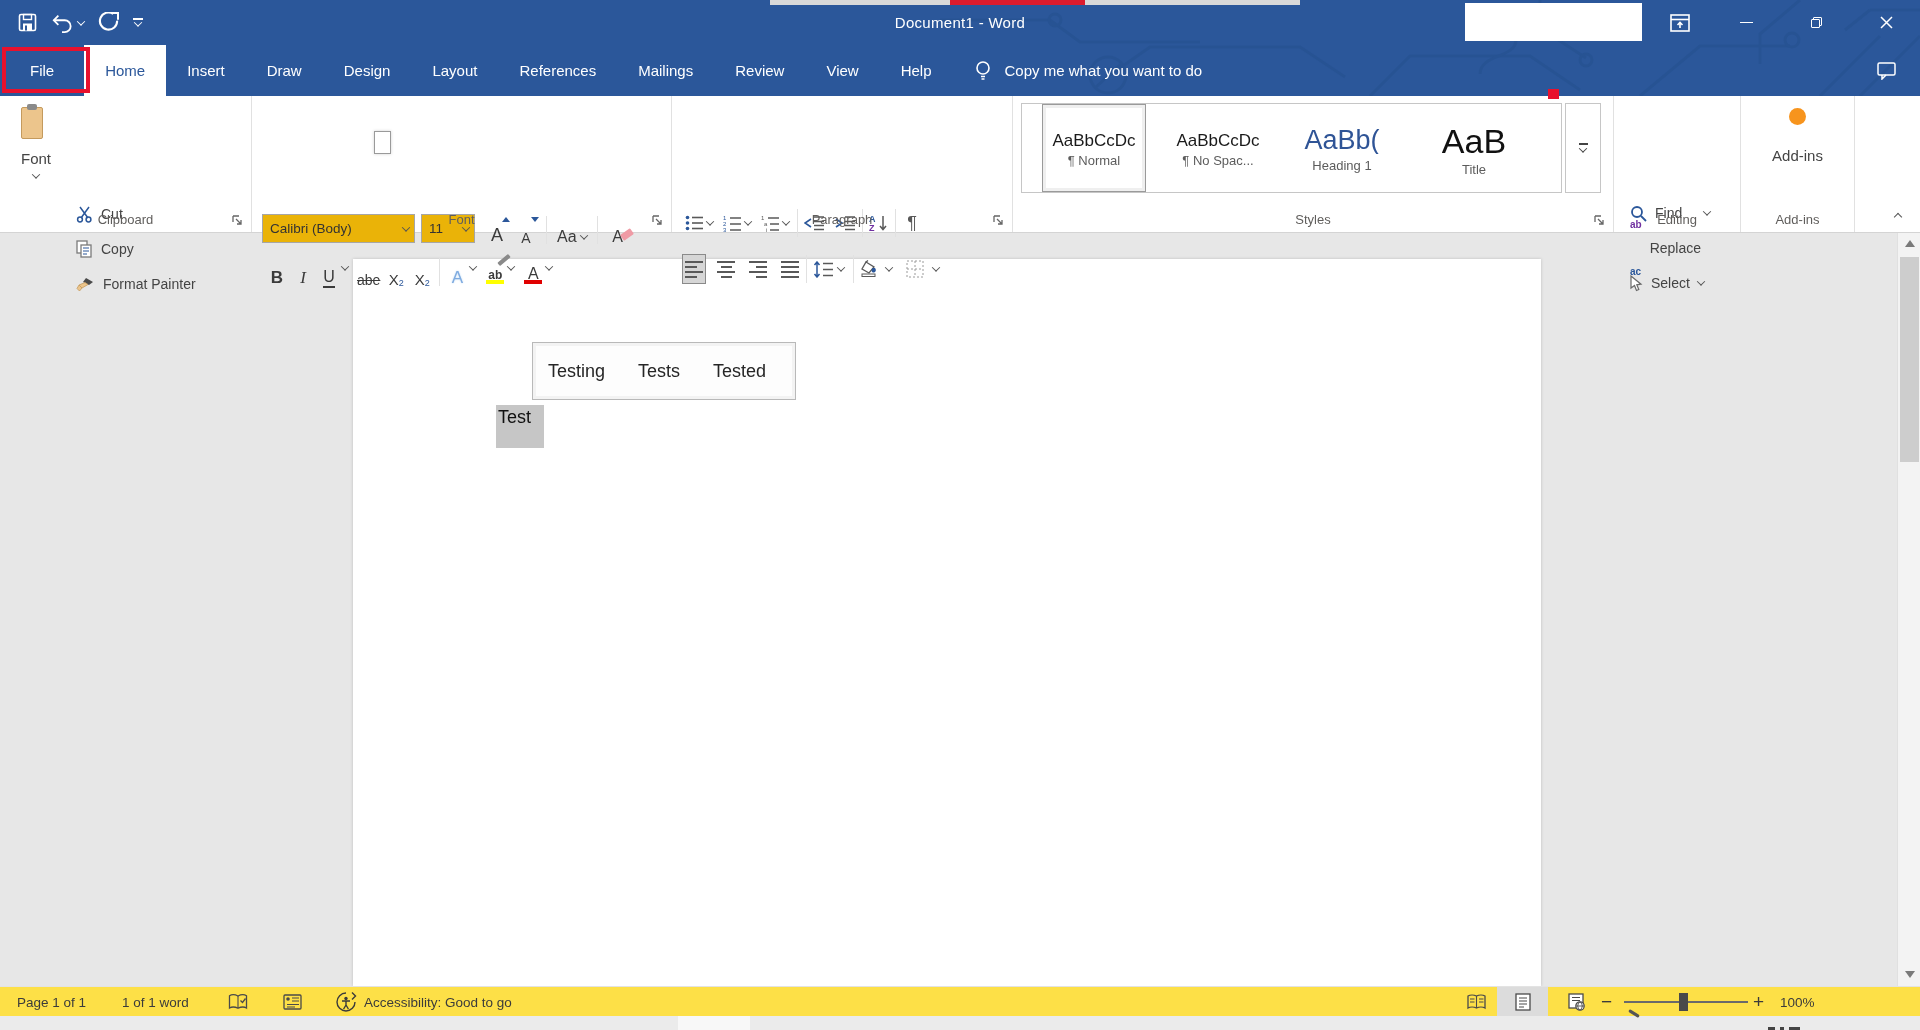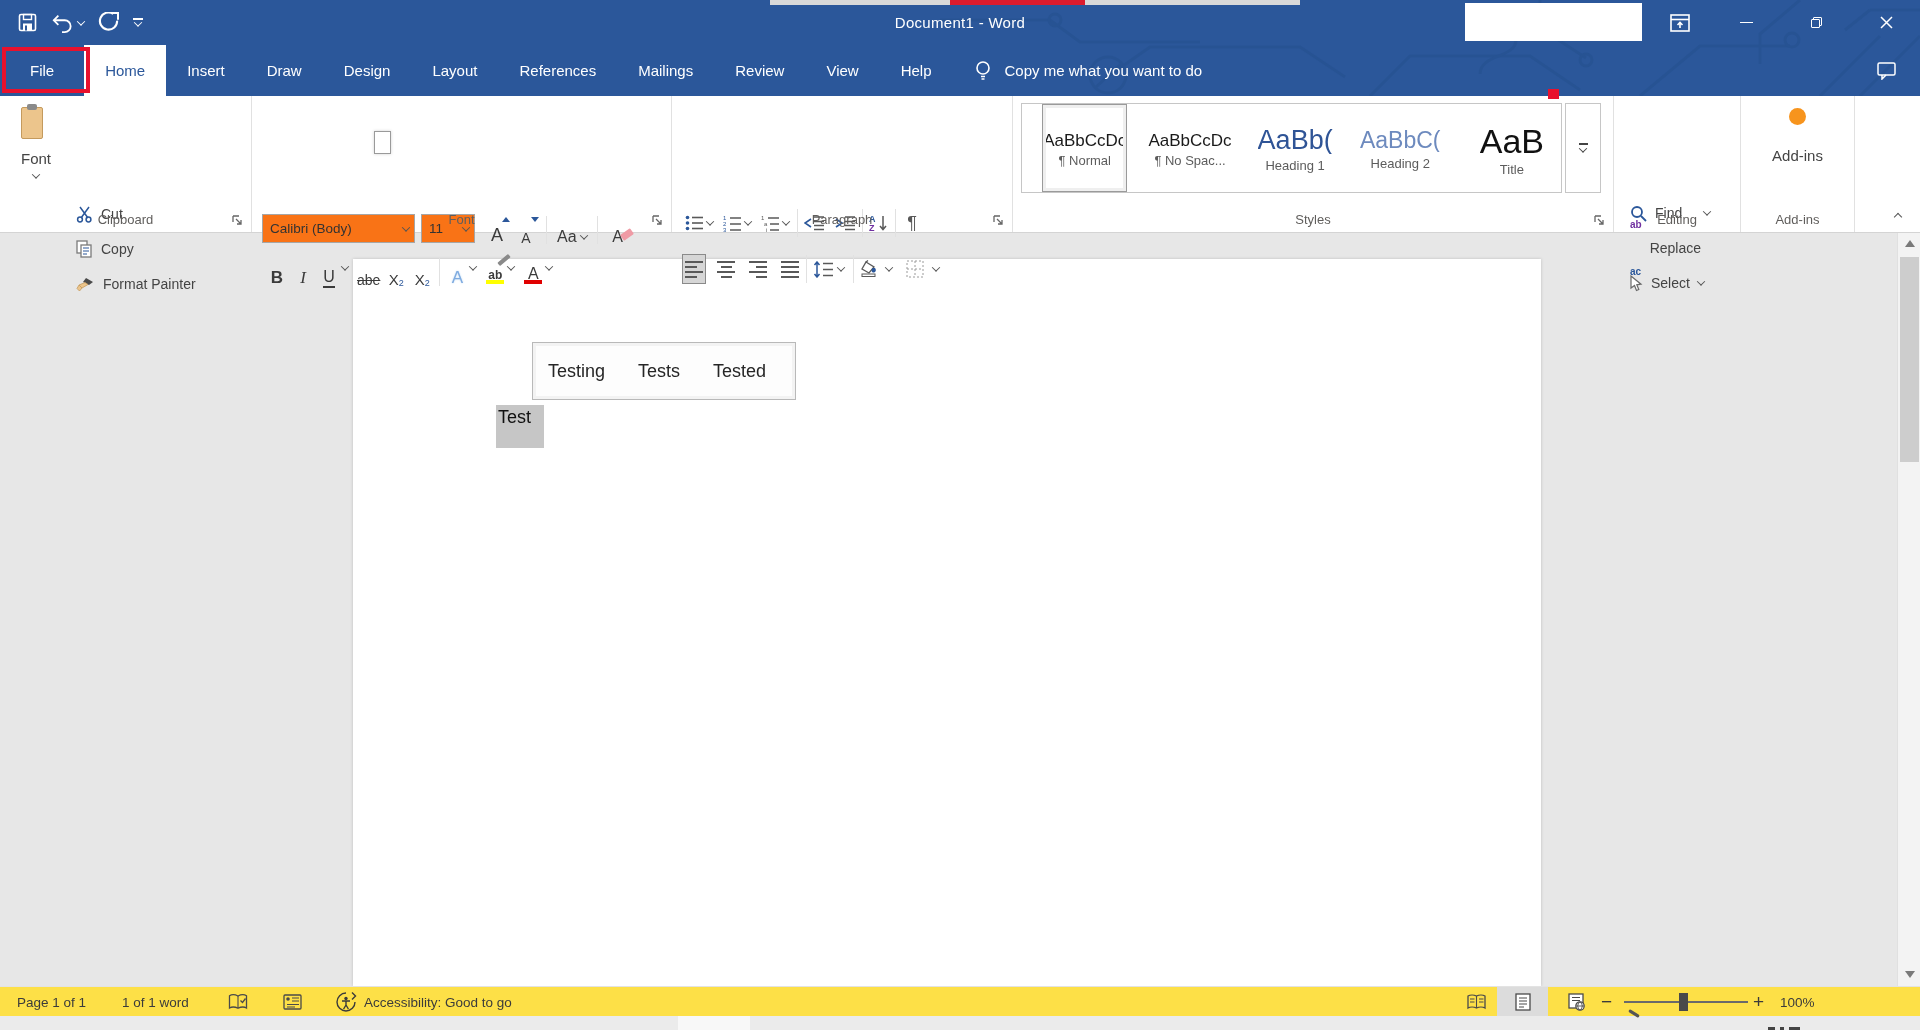--- a/index.html
+++ b/index.html
@@ -47,21 +47,21 @@
 
   
   .paste-big { position:absolute; left:10px; top:7px; width:52px; height:96px; display:flex; flex-direction:column; align-items:center; color:#444; font-size:15px; }
   .clip-ic { position:relative; width:30px; height:38px; margin-top:2px; }
   .clip-ic .board { position:absolute; left:0; top:2px; width:22px; height:32px; background:#ecc58c; border:1px solid #c49a5d; border-radius:2px; }
   .clip-ic .clip { position:absolute; left:6px; top:-1px; width:10px; height:6px; background:#8a8a8a; border-radius:2px; }
   .clip-ic .page { position:absolute; right:0; bottom:0; width:17px; height:23px; background:#fff; border:1px solid #9a9a9a; }
   .clip-row { position:absolute; left:76px; height:24px; display:flex; align-items:center; gap:8px; color:#444; font-size:14px; white-space:nowrap; }
 
   
-  .combo { position:absolute; display:flex; align-items:center; justify-content:space-between; border:1px solid #a6a6a6; background:#f97316; height:29px; font-size:13.5px; color:#333; padding:0 5px 0 7px; }
+  .combo { position:absolute; display:flex; align-items:center; justify-content:space-between; border:1px solid #a6a6a6; background:#eab308; height:29px; font-size:13.5px; color:#333; padding:0 5px 0 7px; }
   .font-ic-row1 { position:absolute; top:118px; display:flex; align-items:center; gap:3px; }
   .font-ic-row2 { position:absolute; top:160px; display:flex; align-items:center; }
   .fbtn { display:flex; align-items:flex-end; justify-content:center; min-width:26px; height:32px; padding:0 3px; color:#3b3b3b; position:relative; }
   .vsep { width:1px; height:28px; background:#e1e1e1; margin:0 4px; align-self:center; }
   .growA { font-size:18px; } .shrinkA { font-size:14px; }
   .tri-up { position:absolute; top:3px; right:0; width:0; height:0; border-left:4px solid transparent; border-right:4px solid transparent; border-bottom:5px solid #2b579a; }
   .tri-dn { position:absolute; top:3px; right:0; width:0; height:0; border-left:4px solid transparent; border-right:4px solid transparent; border-top:5px solid #2b579a; }
   .ubar { border-bottom:2px solid #3b3b3b; }
   .colorbar { position:absolute; bottom:4px; left:4px; right:4px; height:4px; }
   .eraser { position:absolute; right:-2px; bottom:8px; width:12px; height:7px; background:#ef9ba5; transform:rotate(-35deg); border-radius:1px; }
@@ -528,24 +528,20 @@
           <span class="nm">¶ Normal</span>
         </div>
         <div class="style-item">
           <span class="prev prev-normal">AaBbCcDc</span>
           <span class="nm">¶ No Spac...</span>
         </div>
         <div class="style-item">
           <span class="prev prev-h1">AaBb(</span>
           <span class="nm">Heading 1</span>
         </div>
-        <div class="style-item">
-          <span class="prev prev-h2">AaBbC(</span>
-          <span class="nm">Heading 2</span>
-        </div>
         <div class="style-item" style="width:120px">
           <span class="prev prev-title">AaB</span>
           <span class="nm">Title</span>
         </div>
       </div>
       <div class="red-marker"></div>
       <div class="styles-more">
         <span class="bar"></span>
         <span class="chev" style="color:#444"></span>
       </div>

